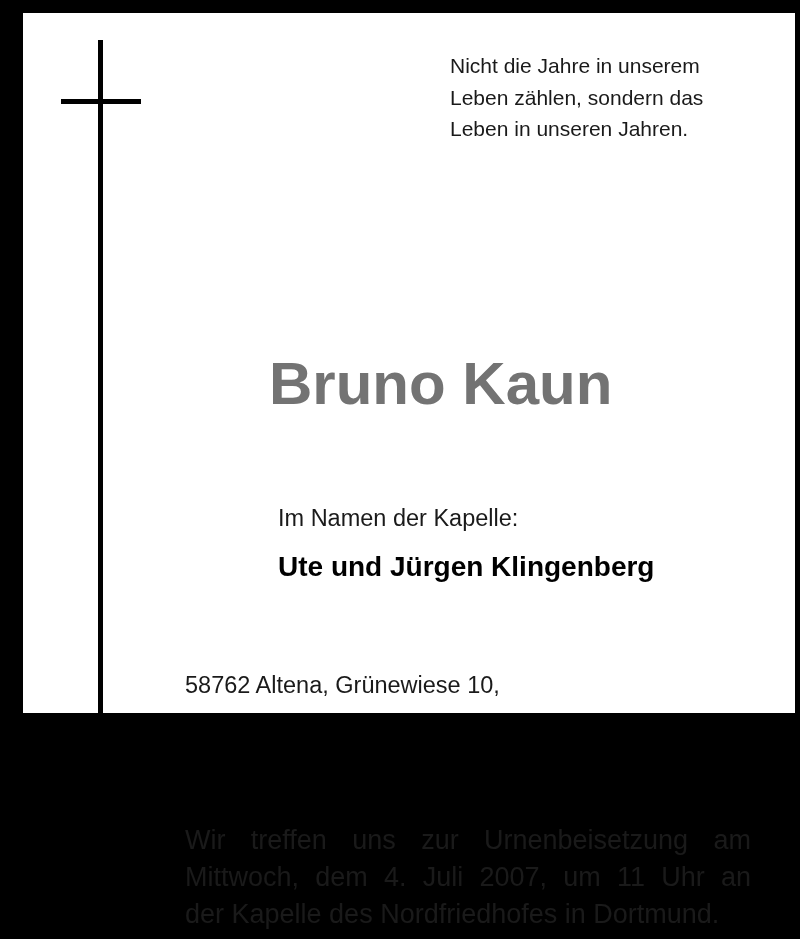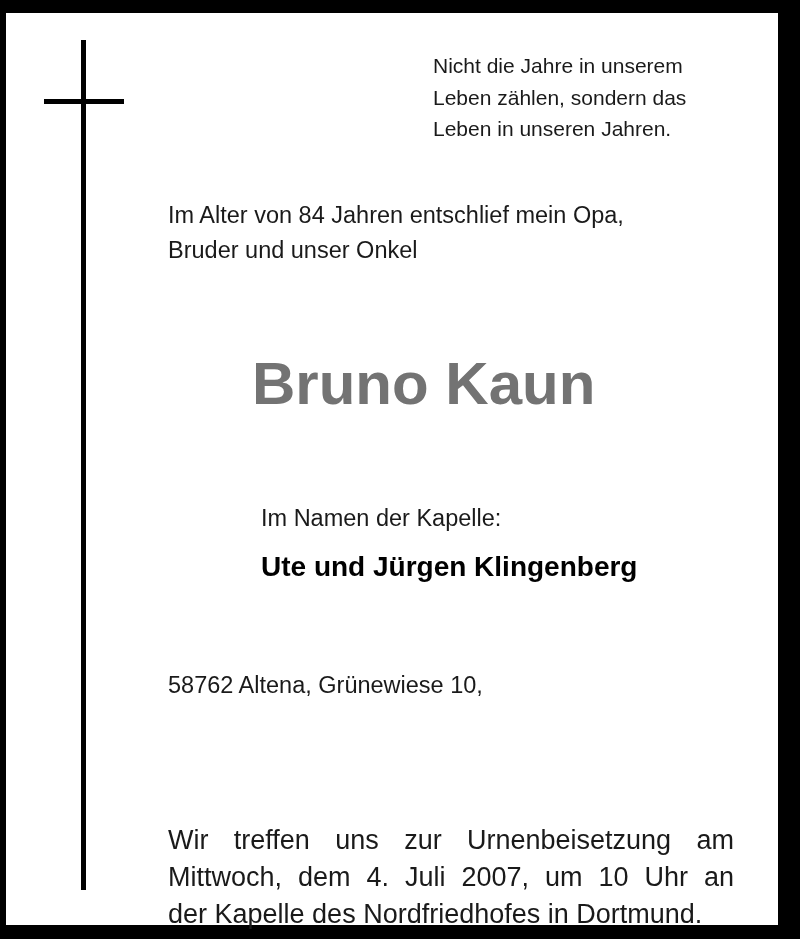--- a/index.html
+++ b/index.html
@@ -1,18 +1,18 @@
 <!DOCTYPE html>
 <html><head>
 <meta charset="utf-8">
 <style>
   html, body { margin: 0; padding: 0; }
   body { width: 800px; height: 939px; background: #000; position: relative; overflow: hidden;
          font-family: "Liberation Sans", "DejaVu Sans", sans-serif; color: #1a1a1a; }
-  .card { position: absolute; left: 6px; top: 13px; width: 772px; height: 912px; background: #fff; }
+  .card { position: absolute; left: 23px; top: 13px; width: 772px; height: 700px; background: #fff; }
   .cross-v { position: absolute; left: 75px; top: 27px; width: 5px; height: 850px; background: #000; }
   .cross-h { position: absolute; left: 38px; top: 86px; width: 80px; height: 5px; background: #000; }
   .t { position: absolute; white-space: nowrap; }
   .motto { left: 427px; top: 37px; font-size: 21px; line-height: 31.5px; }
   .intro { left: 162px; top: 185px; font-size: 23.5px; line-height: 35px; }
   .name { left: 246px; top: 336px; font-size: 60px; font-weight: bold; color: #737373; letter-spacing: 0px; }
   .fam-label { left: 255px; top: 492px; font-size: 23.5px; }
   .fam-names { left: 255px; top: 538px; font-size: 28px; font-weight: bold; color: #000; }
   .addr { left: 162px; top: 655px; font-size: 23.5px; line-height: 35px; }
   .notice { left: 162px; top: 773px; width: 566px; font-size: 27px; line-height: 37px; white-space: normal; margin-top: 36px; }
@@ -25,32 +25,28 @@
 <div class="card">
   <div class="cross-v"></div>
   <div class="cross-h"></div>
 
   <div class="t motto">
     <div>Nicht die Jahre in unserem</div>
     <div>Leben zählen, sondern das</div>
     <div>Leben in unseren Jahren.</div>
   </div>
 
-  <div class="t intro">
-    <div>Im Alter von 84 Jahren entschlief mein Opa,</div>
-    <div>Bruder und unser Onkel</div>
-  </div>
 
   <div class="t name">Bruno Kaun</div>
 
   <div class="t fam-label">Im Namen der Kapelle:</div>
   <div class="t fam-names">Ute und Jürgen Klingenberg</div>
 
   <div class="t addr">
     <div>58762 Altena, Grünewiese 10,</div>
   </div>
 
   <div class="t notice">
     <span class="jl">Wir treffen uns zur Urnenbeisetzung am</span>
-    <span class="jl">Mittwoch, dem 4. Juli 2007, um 10 Uhr an</span>
+    <span class="jl">Mittwoch, dem 4. Juli 2007, um 11 Uhr an</span>
     <span class="ll">der Kapelle des Nordfriedhofes in Dortmund.</span>
   </div>
 </div>
 
 </body></html>

